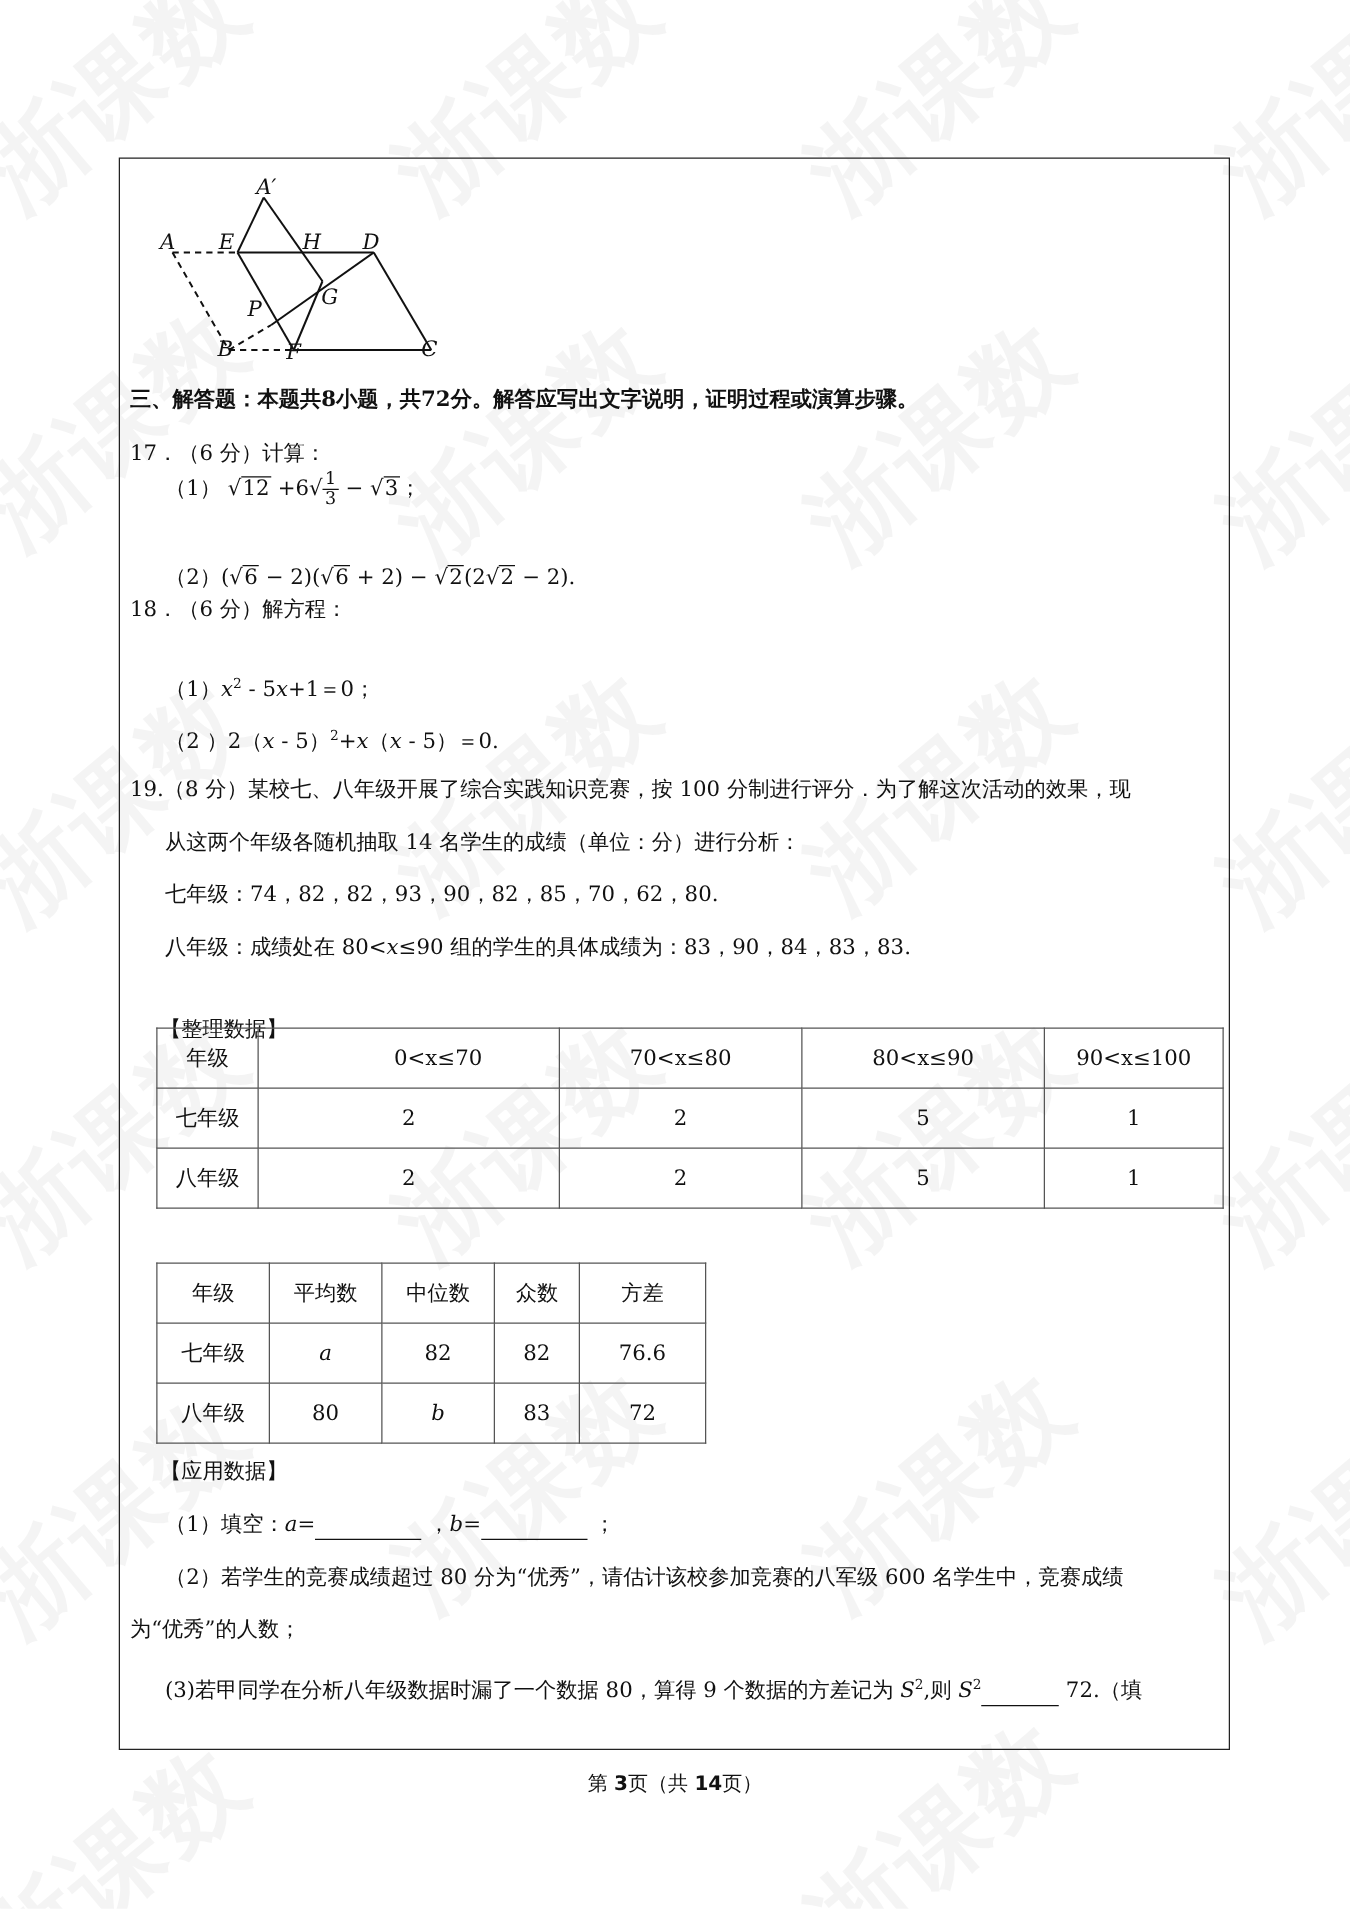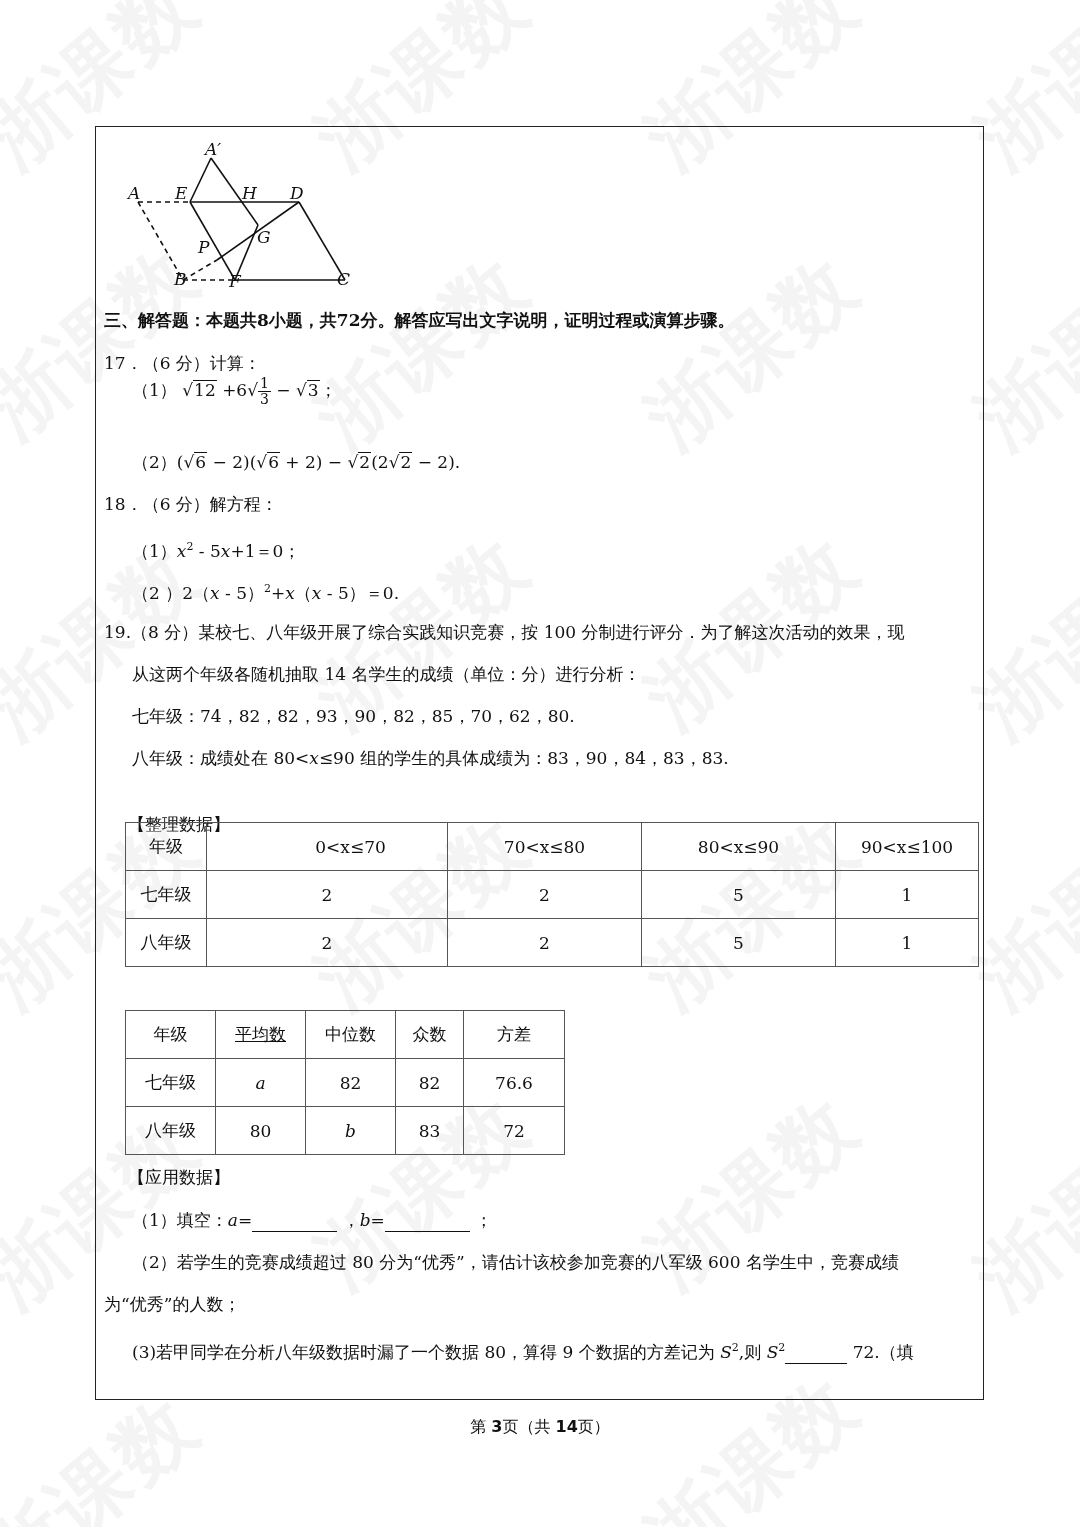--- a/index.html
+++ b/index.html
@@ -100,21 +100,21 @@
   <span>+6</span><span class="sqrt">√<span class="frac">
         <span class="num">1</span>
         <span>3</span>
       </span></span>
   <span>−</span> <span class="sqrt">√<span class="rad">3</span></span><span>；</span>
 </div>
 <div class="line" style="left:132px;top:450px;">
   <span>（2）</span><span>(</span><span class="sqrt">√<span class="rad">6</span></span><span> − 2)(</span><span class="sqrt">√<span class="rad">6</span></span><span> + 2) − </span><span class="sqrt">√<span class="rad">2</span></span><span>(2</span><span class="sqrt">√<span class="rad">2</span></span><span> − 2).</span>
 </div>
 
-<div class="line" style="left:104px;top:492px;text-align:right;">18．（6 分）解方程：</div>
+<div class="line" style="left:104px;top:476px;text-align:right;">18．（6 分）解方程：</div>
 <div class="line" style="left:132px;top:535px;">
   <span>（1）</span><span class="i">x</span><sup>2</sup><span> - 5</span><span class="i">x</span><span>+1＝0；</span>
 </div>
 <div class="line" style="left:132px;top:577px;">
   <span>（2 ）2（</span><span class="i">x</span><span> - 5）</span><sup>2</sup><span>+</span><span class="i">x</span><span>（</span><span class="i">x</span><span> - 5）＝0.</span>
 </div>
 
 <div class="line" style="left:104px;top:620px;">19.（8 分）某校七、八年级开展了综合实践知识竞赛，按 100 分制进行评分．为了解这次活动的效果，现</div>
 <div class="line" style="left:132px;top:662px;">从这两个年级各随机抽取 14 名学生的成绩（单位：分）进行分析：</div>
 <div class="line" style="left:132px;top:704px;">
@@ -148,21 +148,21 @@
     <td>5</td>
     <td>1</td>
   </tr>
 </tbody>
   </table>
 
 <table class="grid" style="left:125px;top:1010px;width:440px;">
   <tbody>
       <tr>
     <td style="width:89px;">年级</td>
-    <td style="width:89px;text-decoration:underline;">平均数</td>
+    <td style="width:89px;">平均数</td>
     <td style="width:89px;">中位数</td>
     <td style="width:67px;">众数</td>
     <td>方差</td>
   </tr>
   <tr>
     <td>七年级</td>
     <td class="i">a</td>
     <td>82</td>
     <td>82</td>
     <td>76.6</td>

